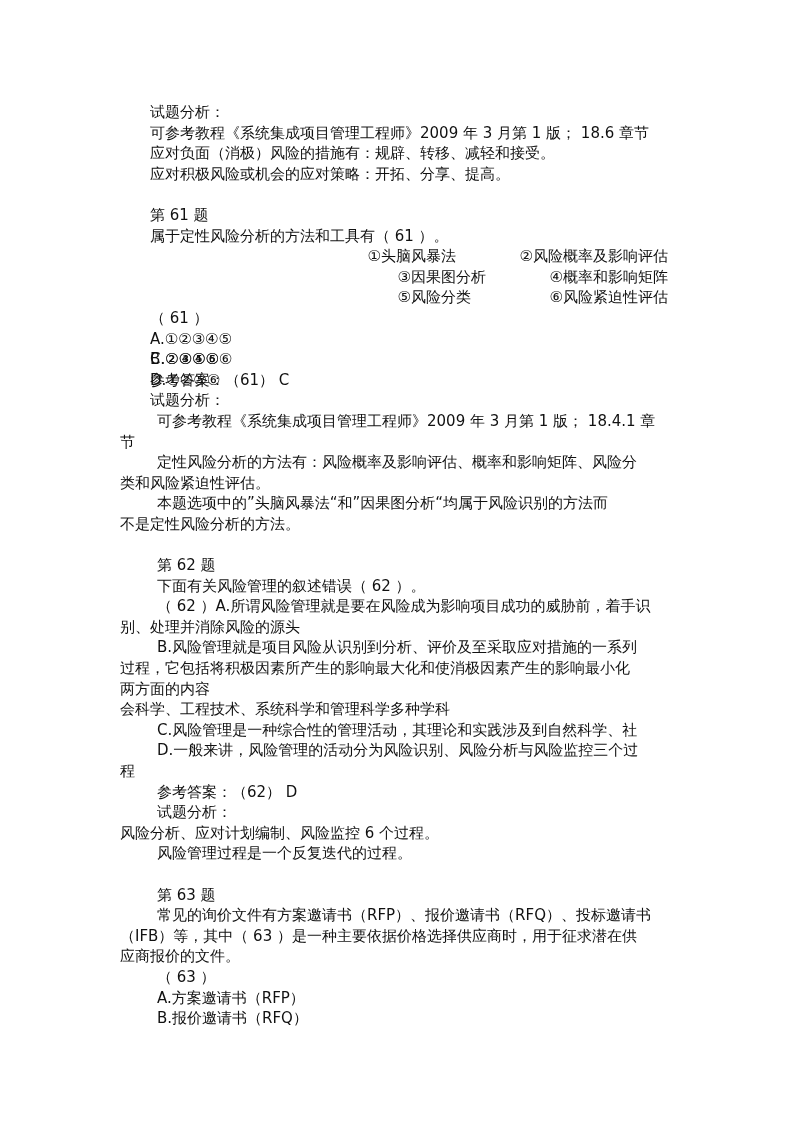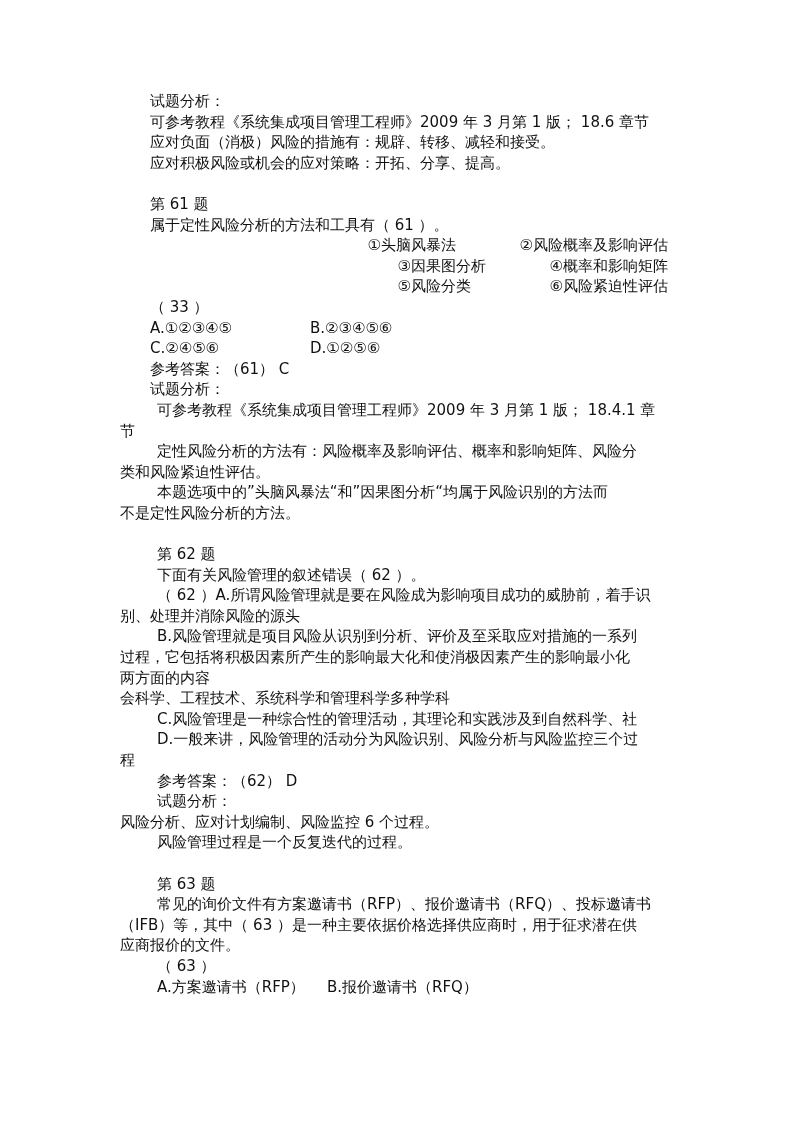--- a/index.html
+++ b/index.html
@@ -11,40 +11,40 @@
     width: 794px;
     height: 1123px;
     position: relative;
     overflow: hidden;
     font-family: "DejaVu Sans", "Liberation Sans", sans-serif;
     color: #111111;
   }
   .page {
     position: absolute;
     left: 120px;
-    top: 91px;
+    top: 102px;
     width: 548px;
   }
   .line {
     font-size: 15px;
     line-height: 20.6px;
     height: 20.6px;
     white-space: nowrap;
     letter-spacing: 0px;
   }
   .indent { padding-left: 30px; }
   .indent2 { padding-left: 37px; }
   .blank { height: 20.6px; }
   .opts {
     display: flex;
     justify-content: flex-end;
   }
   .opts .c1 { width: 152px; }
   .opts .c2 { }
-  .abopts { display: flex; }
+  .abopts { display: flex; flex-direction: column; }
   .abopts .c1 { width: 160px; }
 </style>
 </head>
 <body>
 
 <div class="page">
 
   <div class="line indent">试题分析：</div>
   <div class="line indent">可参考教程《系统集成项目管理工程师》2009 年 3 月第 1 版；  18.6 章节</div>
   <div class="line indent">应对负面（消极）风险的措施有：规辟、转移、减轻和接受。</div>
@@ -58,21 +58,21 @@
     <span class="c2">②风险概率及影响评估</span>
   </div>
   <div class="line indent opts">
     <span class="c1">③因果图分析</span>
     <span class="c2">④概率和影响矩阵</span>
   </div>
   <div class="line indent opts">
     <span class="c1">⑤风险分类</span>
     <span class="c2">⑥风险紧迫性评估</span>
   </div>
-  <div class="line indent">（  33  ）</div>
+  <div class="line indent">（  61  ）</div>
   <div class="line indent abopts">
     <span class="c1">A.①②③④⑤</span>
     <span class="c2">B.②③④⑤⑥</span>
   </div>
   <div class="line indent abopts">
     <span class="c1">C.②④⑤⑥</span>
     <span class="c2">D.①②⑤⑥</span>
   </div>
   <div class="line indent">参考答案：（61） C</div>
   <div class="line indent">试题分析：</div>

